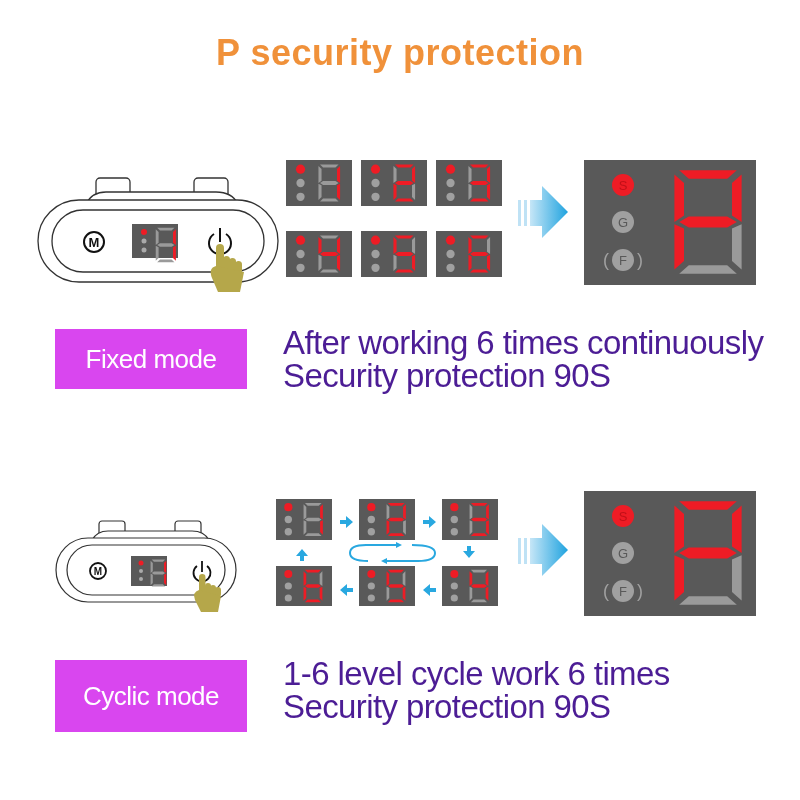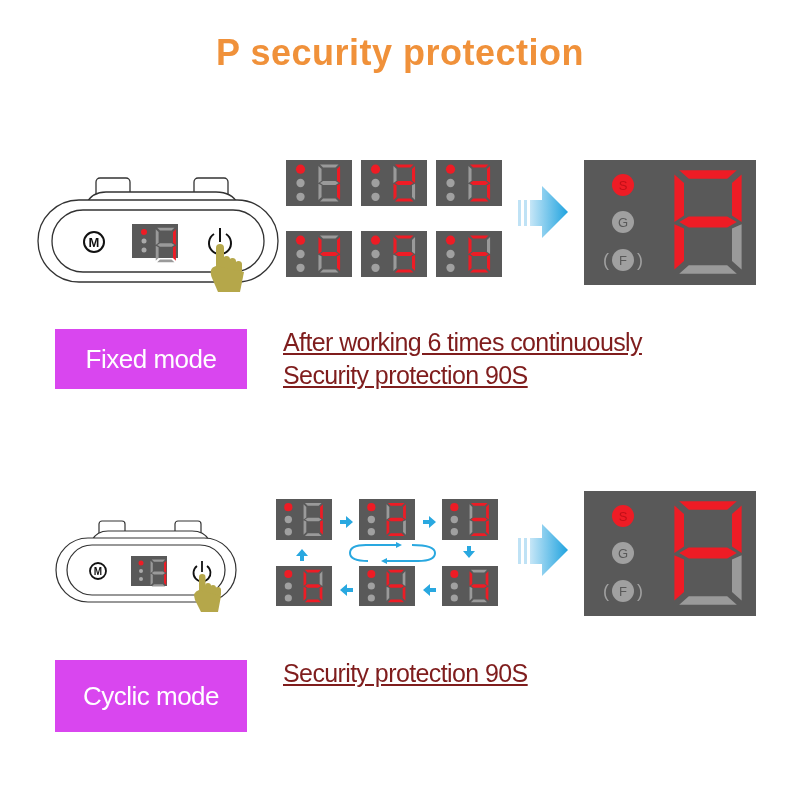--- a/index.html
+++ b/index.html
@@ -1,20 +1,20 @@
 <!DOCTYPE html>
 <html><head>
 <meta charset="utf-8">
 <style>
   html,body{margin:0;padding:0;background:#fff;}
   body{width:800px;height:800px;position:relative;overflow:hidden;font-family:"Liberation Sans",sans-serif;}
   .title{position:absolute;left:0;top:32px;width:800px;text-align:center;font-size:36px;font-weight:bold;color:#f0913a;letter-spacing:0.5px;}
   .abs{position:absolute;}
   .badge{position:absolute;background:#d946ef;color:#fff;font-size:26px;display:flex;align-items:center;justify-content:center;letter-spacing:-0.5px;}
-  .desc{position:absolute;font-size:25px;line-height:33px;color:#7f1d1d;letter-spacing:-0.6px;text-decoration:underline;}
+  .desc{position:absolute;font-size:33px;line-height:33px;color:#4c1d95;letter-spacing:-0.6px;}
   .panel{position:absolute;background:#595959;}
   svg{display:block;}
 </style>
 </head>
 <body>
 
 <div class="title">P security protection</div>
 
 <div>
   <svg class="abs" style="left:36px;top:170px" width="250" height="130">
@@ -381,15 +381,16 @@
           <polygon points="58,6 58,50 50,44 50,14" fill="#ee1c25"></polygon>
           <polygon points="2,52 10,56 10,86 2,94" fill="#ee1c25"></polygon>
           <polygon points="58,52 58,94 50,86 50,56" fill="#9a9a9a"></polygon>
           <polygon points="6,50 14,45 46,45 54,50 46,55 14,55" fill="#ee1c25"></polygon>
         </g>
       </svg>
   </div>
 
   <div class="badge" style="left:55px;top:660px;width:192px;height:72px">Cyclic mode</div>
   <div class="desc" style="left:283px;top:657px">
+    <div>1-6 level cycle work 6 times</div>
     <div>Security protection 90S</div>
   </div>
 </div>
 
 </body></html>

